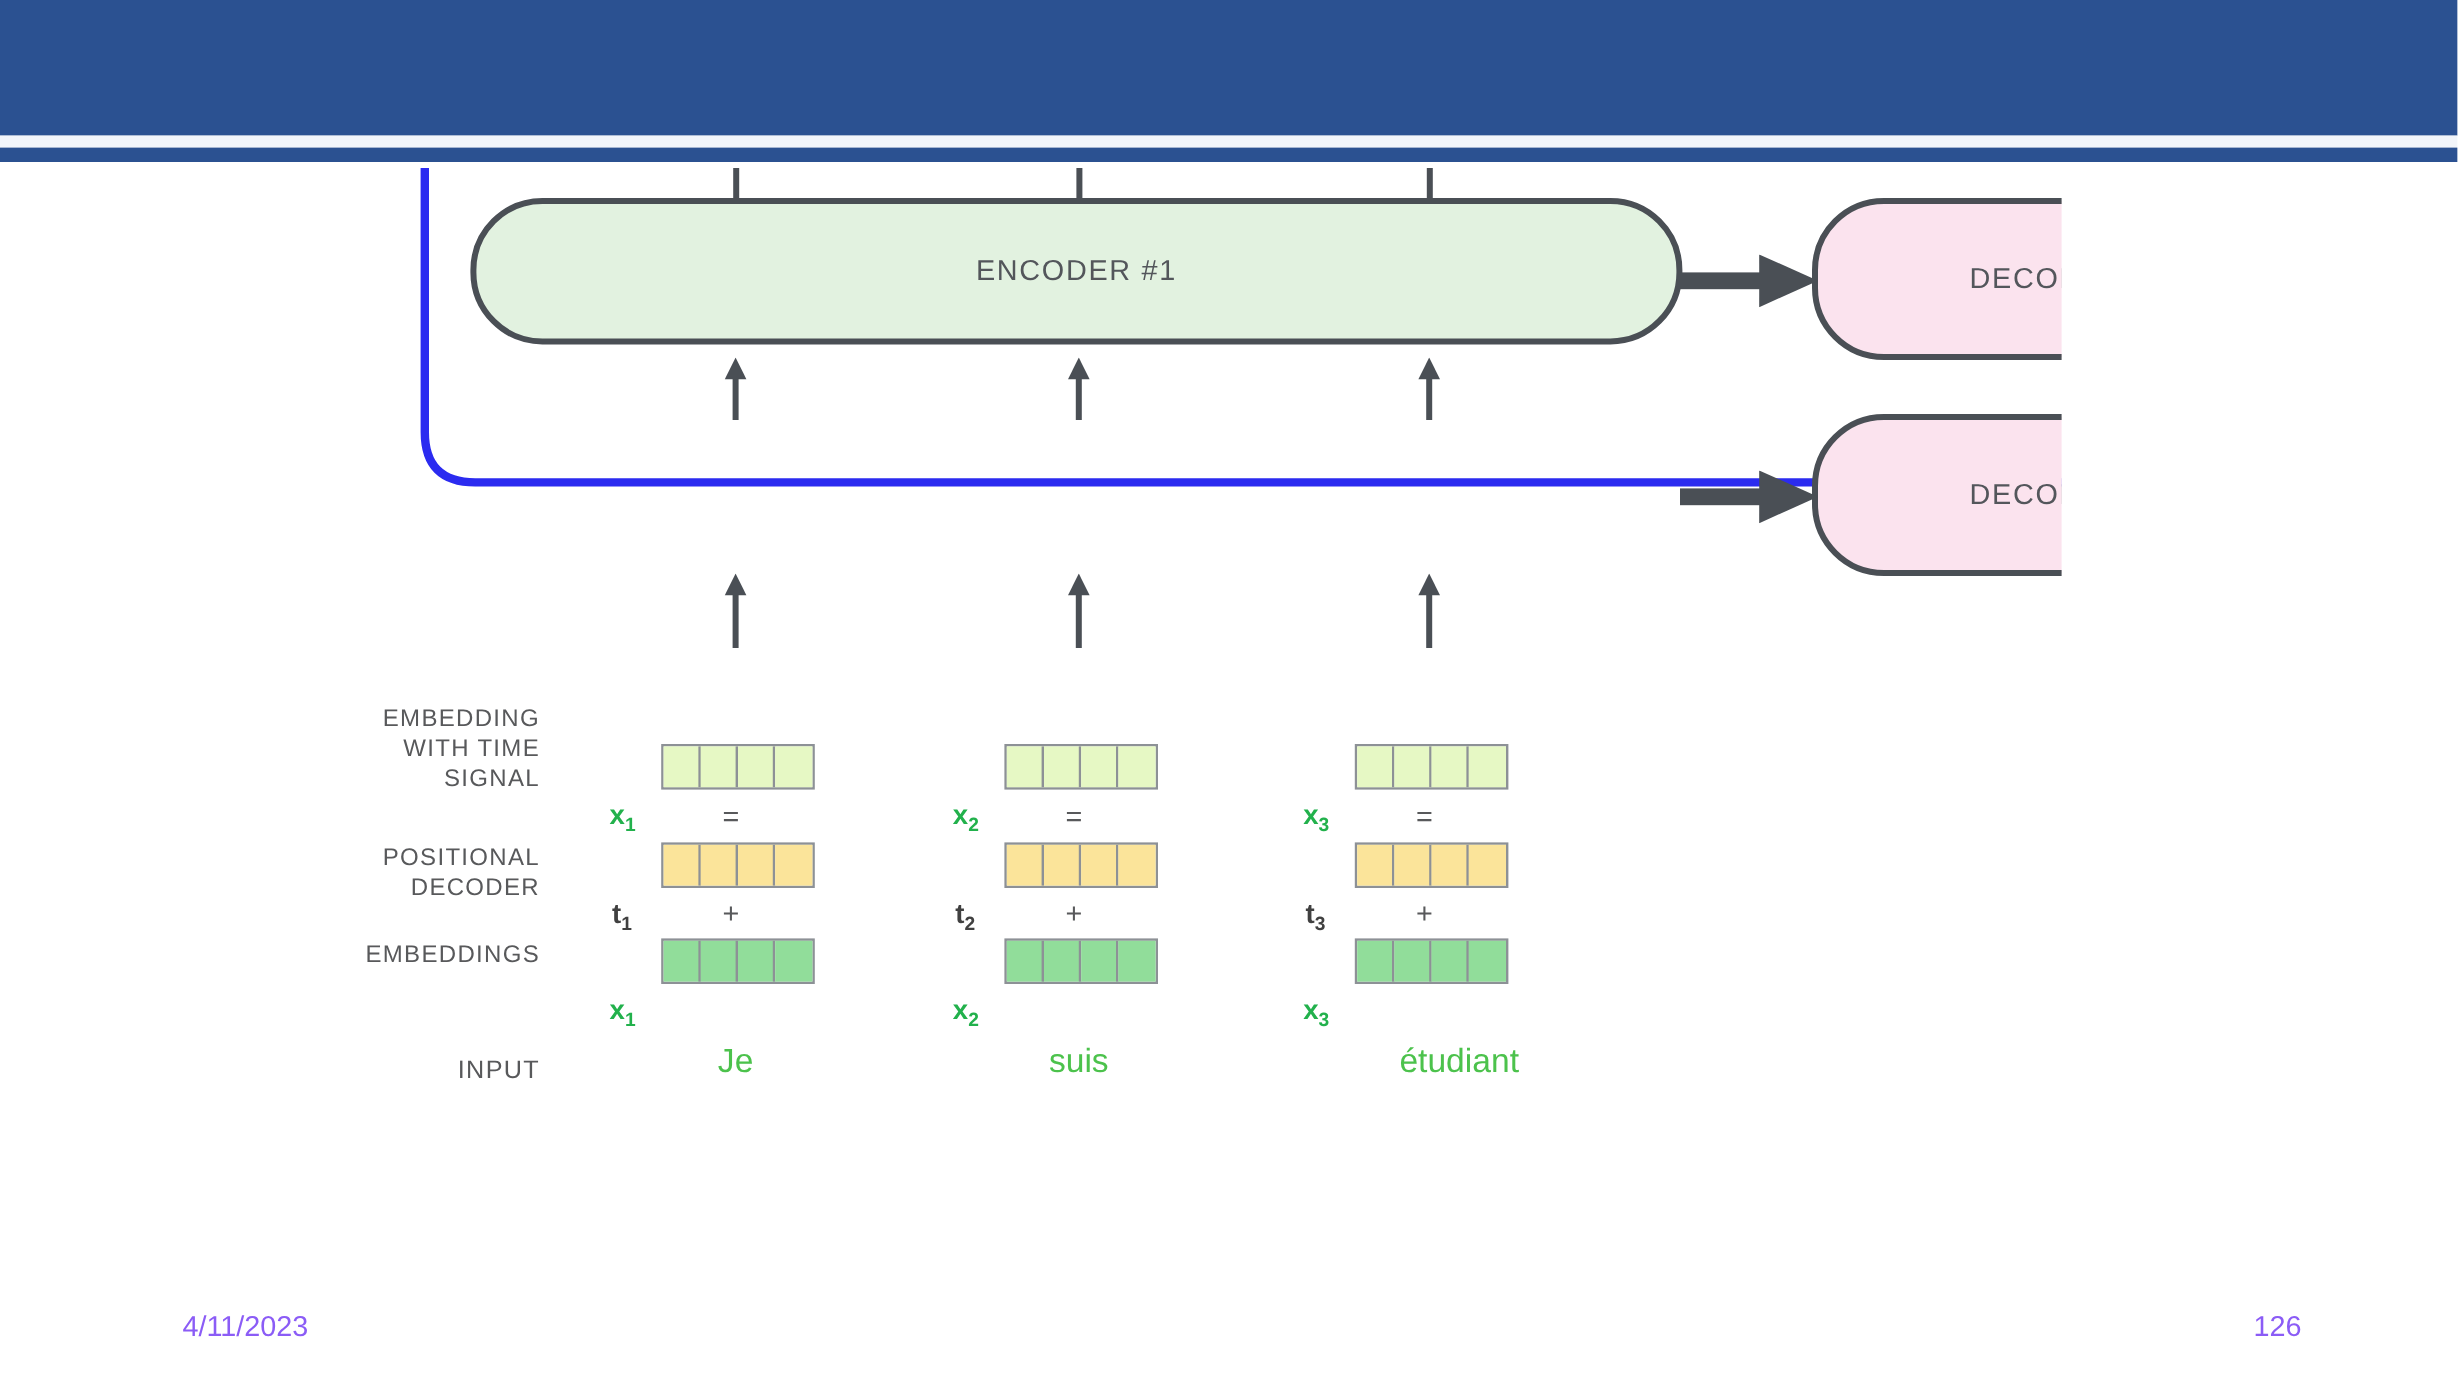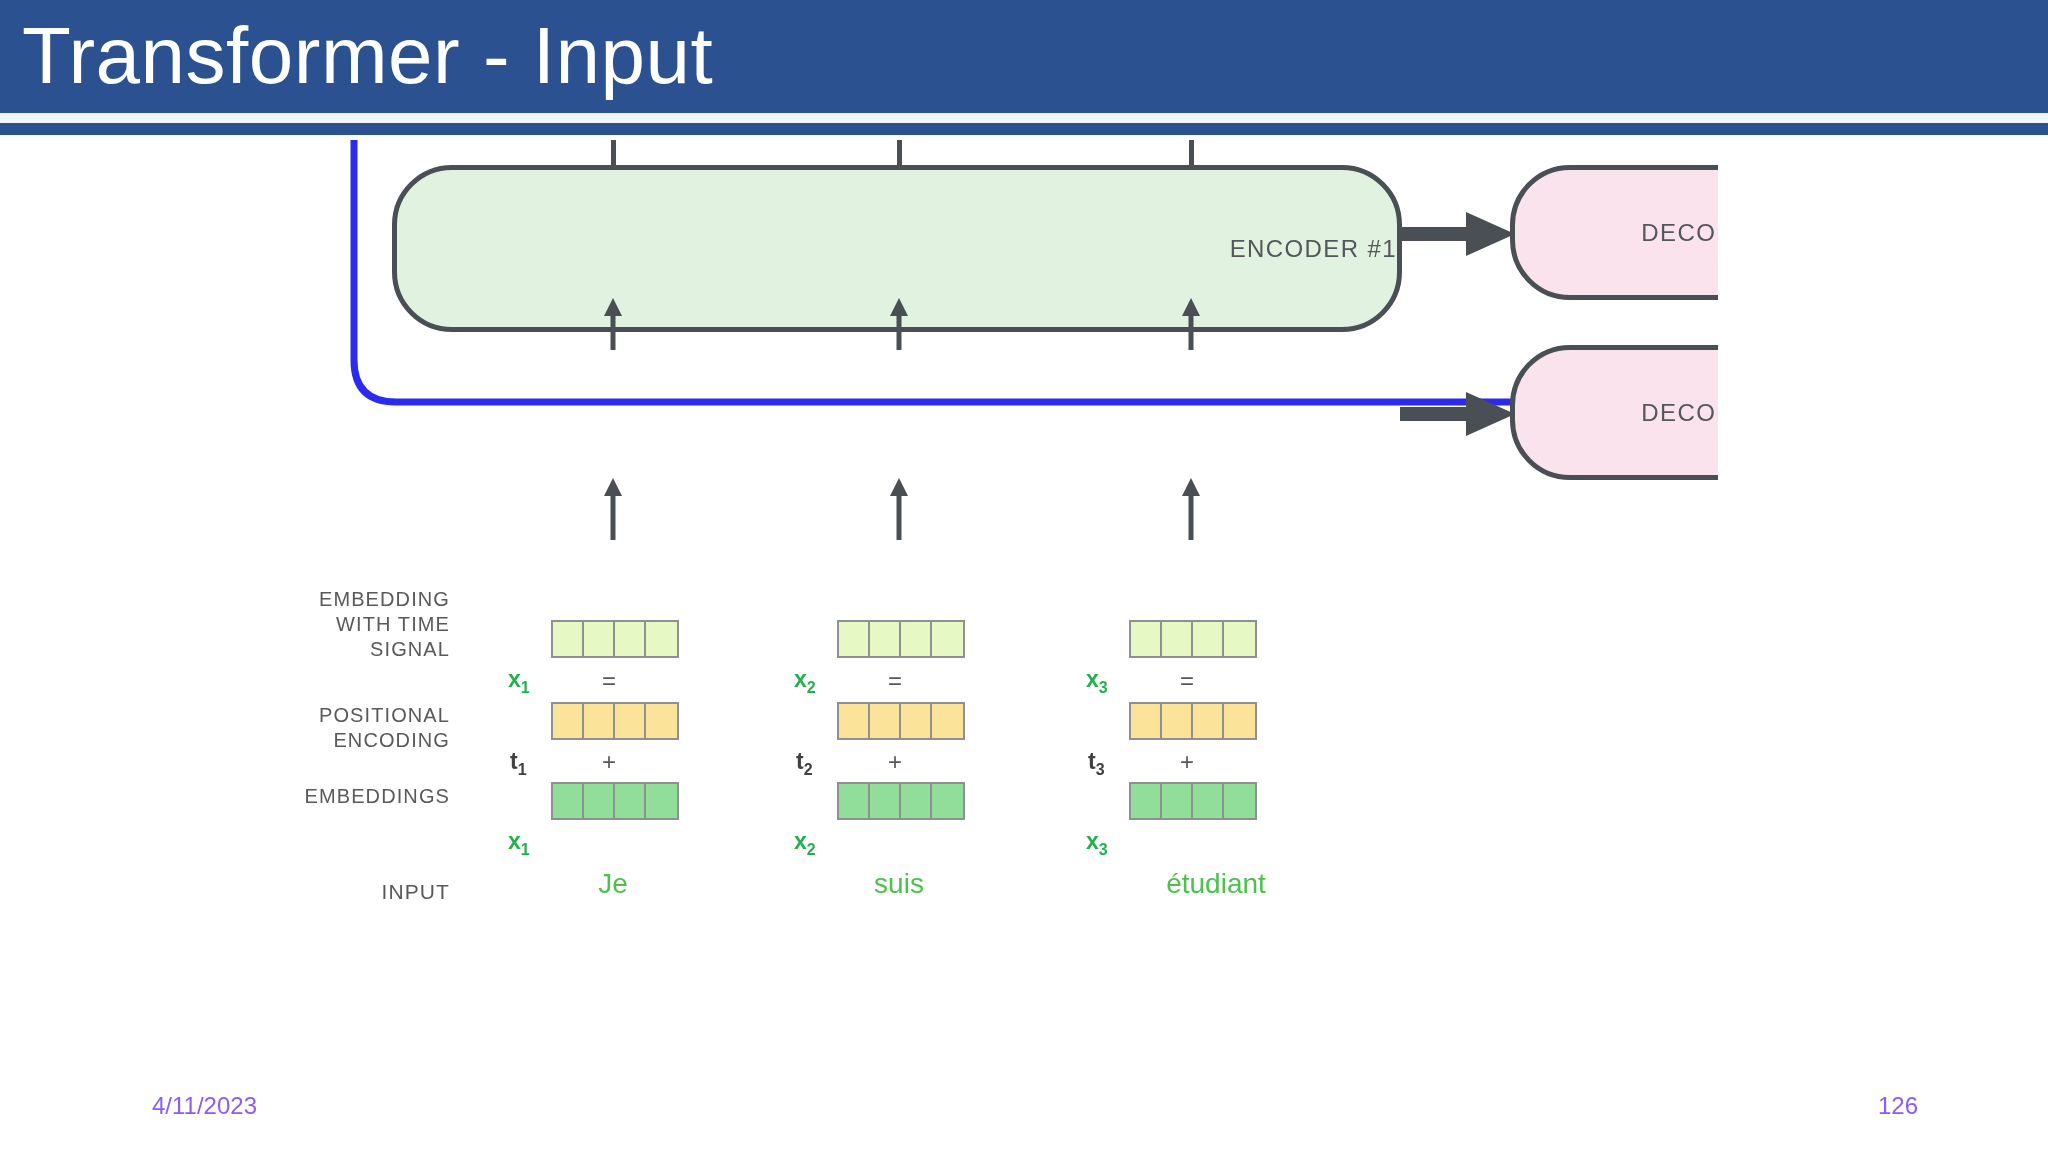--- a/index.html
+++ b/index.html
@@ -83,21 +83,21 @@
     border: 5px solid #4a4f55;
     border-radius: 60px;
     font-size: 24px;
     letter-spacing: 1.4px;
     color: #53565b;
     font-family: "Liberation Sans", sans-serif;
   }
   .encoder { background: #e2f2e0; }
   .decoder { background: #fbe3ee; }
 
-  .enc1 { left: 392px; top:  25px; width: 1010px; height: 167px; justify-content: flex-end; }
+  .enc1 { left: 392px; top:  25px; width: 1010px; height: 122px; }
   .enc0 { left: 392px; top: 205px; width: 1010px; height: 135px; }
   .dec1 { left: 1510px; top: 25px; width: 430px; height: 135px; }
   .dec0 { left: 1510px; top: 205px; width: 430px; height: 135px; }
 
   
   .stub {
     position: absolute;
     width: 5px;
     height: 30px;
     background: #4a4f55;
@@ -188,21 +188,20 @@
   .footer-date   { left: 152px; }
   .footer-center { left: 0; width: 2048px; text-align: center; }
   .footer-page   { right: 130px; }
 </style>
 </head>
 <body>
 
 <div class="slide">
 
   <div class="title-band"></div>
-  <div class="title-text">Transformer - Input</div>
   <div class="title-gap"></div>
   <div class="title-rule"></div>
 
   <div class="diagram">
 
     <svg class="blue-path" viewBox="0 0 1370 392" width="1370" height="392" fill="none">
       <path d="M 6 -40 L 6 220 Q 6 262 48 262 L 1370 262" stroke="#2b2bf0" stroke-width="7" fill="none" stroke-linecap="butt"></path>
     </svg>
 
     <div class="stub" style="left:611px; top:0px; height:42px;"></div>
@@ -292,21 +291,21 @@
       <div class="cell"></div>
       <div class="cell"></div>
     </div>
 
     <div class="op" style="left:589px; top:527px;">=</div>
     <div class="op" style="left:875px; top:527px;">=</div>
     <div class="op" style="left:1167px; top:527px;">=</div>
 
     <div class="row-label" style="left:200px; top:563px; width:250px;">
       <div>POSITIONAL</div>
-      <div>ENCODING</div>
+      <div>DECODER</div>
     </div>
 
     <div class="vlabel t" style="left:510px; top:564px;">
       <span>t</span><span class="sub">1</span>
     </div>
     <div class="vec pos" style="left:551px; top:562px;">
       <div class="cell"></div>
       <div class="cell"></div>
       <div class="cell"></div>
       <div class="cell"></div>

